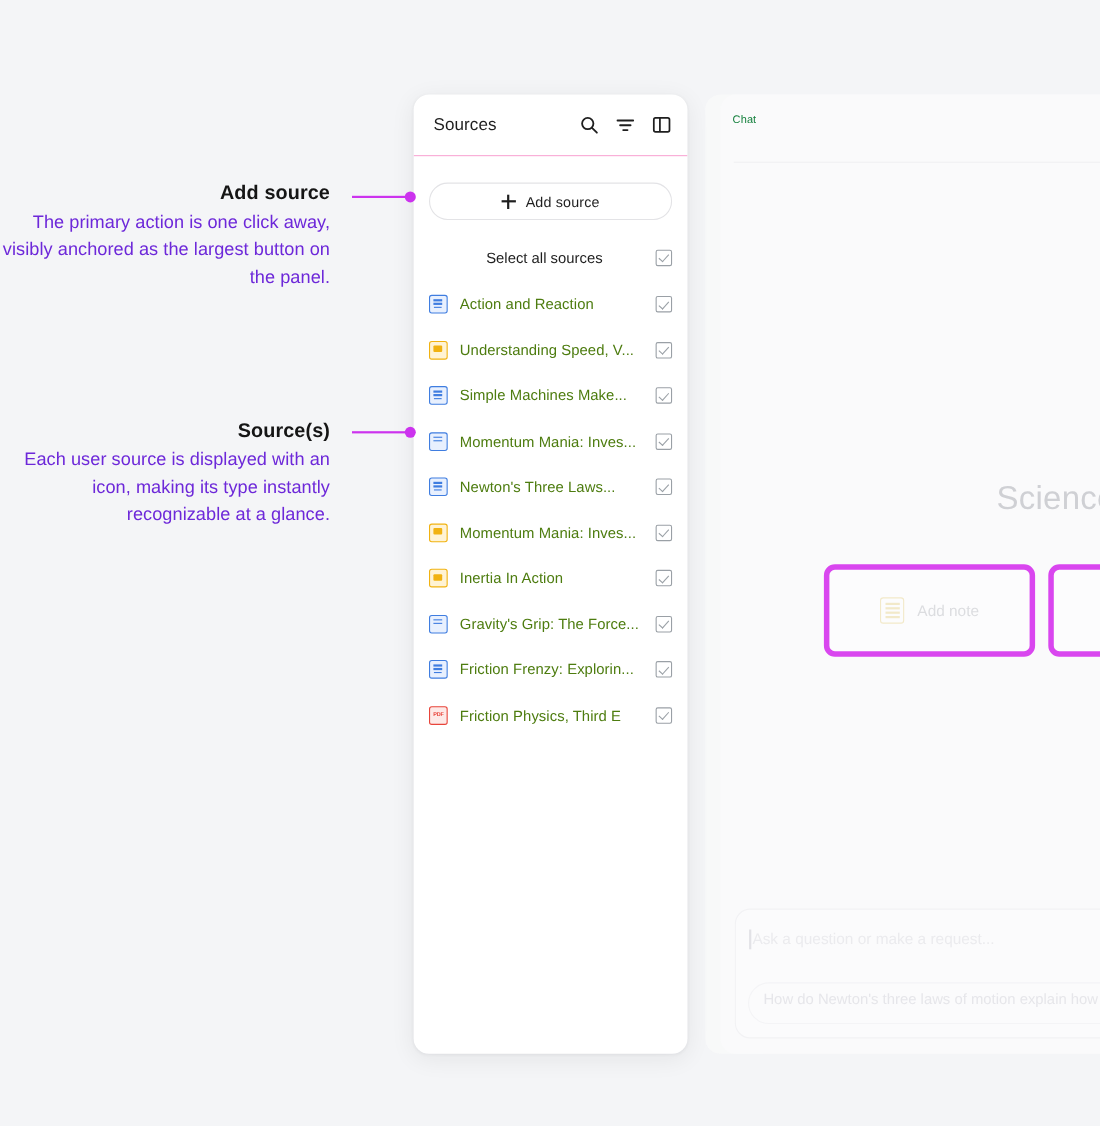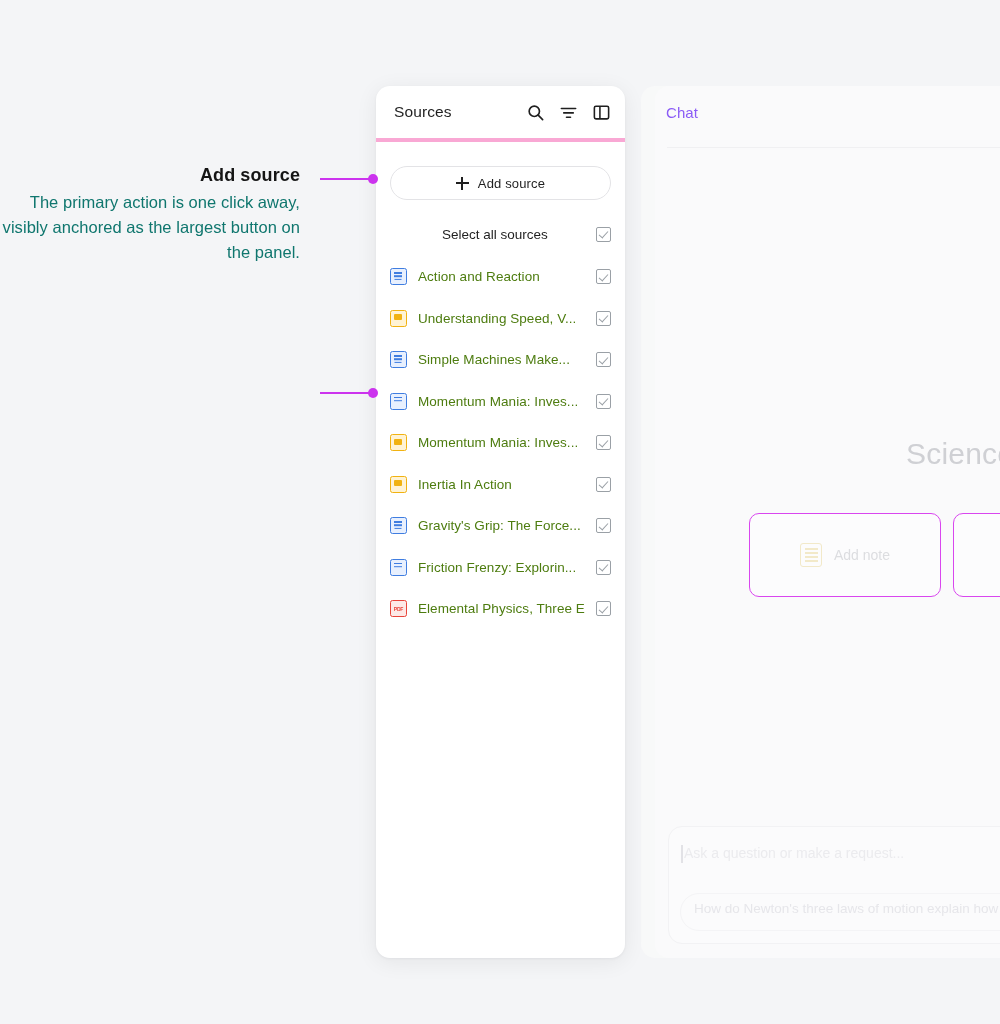--- a/index.html
+++ b/index.html
@@ -29,39 +29,39 @@
   }
   .bg-chat-header {
     position: absolute;
     left: 667px; top: 96px;
     width: 345px; height: 52px;
     border-bottom: 1px solid #f0f0f2;
   }
   .bg-chat-title {
     position: absolute;
     left: 666px; top: 104px;
-    font-size: 15px;
-    color: #8b5cf6;
+    font-size: 10px;
+    color: #15803d;
     letter-spacing: .1px;
   }
   .bg-big-title {
     position: absolute;
     left: 906px; top: 437px;
     font-size: 30px;
     color: #cfd0d4;
     letter-spacing: .2px;
     white-space: nowrap;
   }
   .bg-card {
     position: absolute;
     top: 513px;
     height: 84px;
     background: #fcfcfd;
     border-radius: 10px;
-    border: 1px solid #d946ef;
+    border: 5px solid #d946ef;
     display: flex;
     align-items: center;
     justify-content: center;
     gap: 12px;
   }
   .bg-card.note { left: 749px; width: 192px; }
   .bg-card.audio { left: 953px; width: 192px; }
   .bg-card-label {
     font-size: 14px;
     color: #dcdde0;
@@ -122,21 +122,21 @@
     position: absolute;
     left: 376px; top: 86px;
     width: 249px; height: 872px;
     background: #ffffff;
     border-radius: 14px;
     box-shadow: 0 4px 22px rgba(22,24,35,0.07), 0 1px 3px rgba(22,24,35,0.05);
     overflow: hidden;
   }
   .panel-header {
     height: 56px;
-    border-bottom: 4px solid #f9a8d4;
+    border-bottom: 1px solid #f9a8d4;
     display: flex;
     align-items: center;
     padding: 0 14px 0 18px;
   }
   .panel-title {
     font-size: 15.5px;
     color: #1f1f1f;
     flex: 1;
     letter-spacing: .1px;
   }
@@ -256,21 +256,21 @@
   .anno-title {
     font-size: 18px;
     font-weight: bold;
     color: #151515;
     margin-bottom: 4px;
     letter-spacing: .1px;
   }
   .anno-body {
     font-size: 16.5px;
     line-height: 25px;
-    color: #0f766e;
+    color: #6d28d9;
     letter-spacing: .05px;
   }
   .leader {
     position: absolute;
     height: 10px;
   }
   .leader .bar {
     position: absolute;
     left: 0; top: 4px;
     height: 2px;
@@ -367,20 +367,25 @@
           <div class="ftype doc"></div>
           <div class="source-title">Simple Machines Make...</div>
           <div class="cbox"></div>
         </div>
         <div class="source-row">
           <div class="ftype doc"></div>
           <div class="source-title">Momentum Mania: Inves...</div>
           <div class="cbox"></div>
         </div>
         <div class="source-row">
+          <div class="ftype doc"></div>
+          <div class="source-title">Newton's Three Laws...</div>
+          <div class="cbox"></div>
+        </div>
+        <div class="source-row">
           <div class="ftype slide"></div>
           <div class="source-title">Momentum Mania: Inves...</div>
           <div class="cbox"></div>
         </div>
         <div class="source-row">
           <div class="ftype slide"></div>
           <div class="source-title">Inertia In Action</div>
           <div class="cbox"></div>
         </div>
         <div class="source-row">
@@ -390,34 +395,38 @@
         </div>
         <div class="source-row">
           <div class="ftype doc"></div>
           <div class="source-title">Friction Frenzy: Explorin...</div>
           <div class="cbox"></div>
         </div>
         <div class="source-row">
           <div class="ftype pdf">
             <i>PDF</i>
           </div>
-          <div class="source-title">Elemental Physics, Three E</div>
+          <div class="source-title">Friction Physics, Third E</div>
           <div class="cbox"></div>
         </div>
       </div>
 
   </div>
 
   <div class="anno" style="left:0px; top:165px;">
     <div class="anno-title">Add source</div>
     <div class="anno-body">The primary action is one click away, visibly anchored as the largest button on the panel.</div>
   </div>
   <div class="leader" style="left:320px; top:174px; width:58px;">
     <div class="bar"></div>
       <div class="dot"></div>
   </div>
 
+  <div class="anno" style="left:0px; top:381px;">
+    <div class="anno-title">Source(s)</div>
+    <div class="anno-body">Each user source is displayed with an icon, making its type instantly recognizable at a glance.</div>
+  </div>
   <div class="leader" style="left:320px; top:388px; width:58px;">
     <div class="bar"></div>
       <div class="dot"></div>
   </div>
 
 </div>
 
 </body></html>

